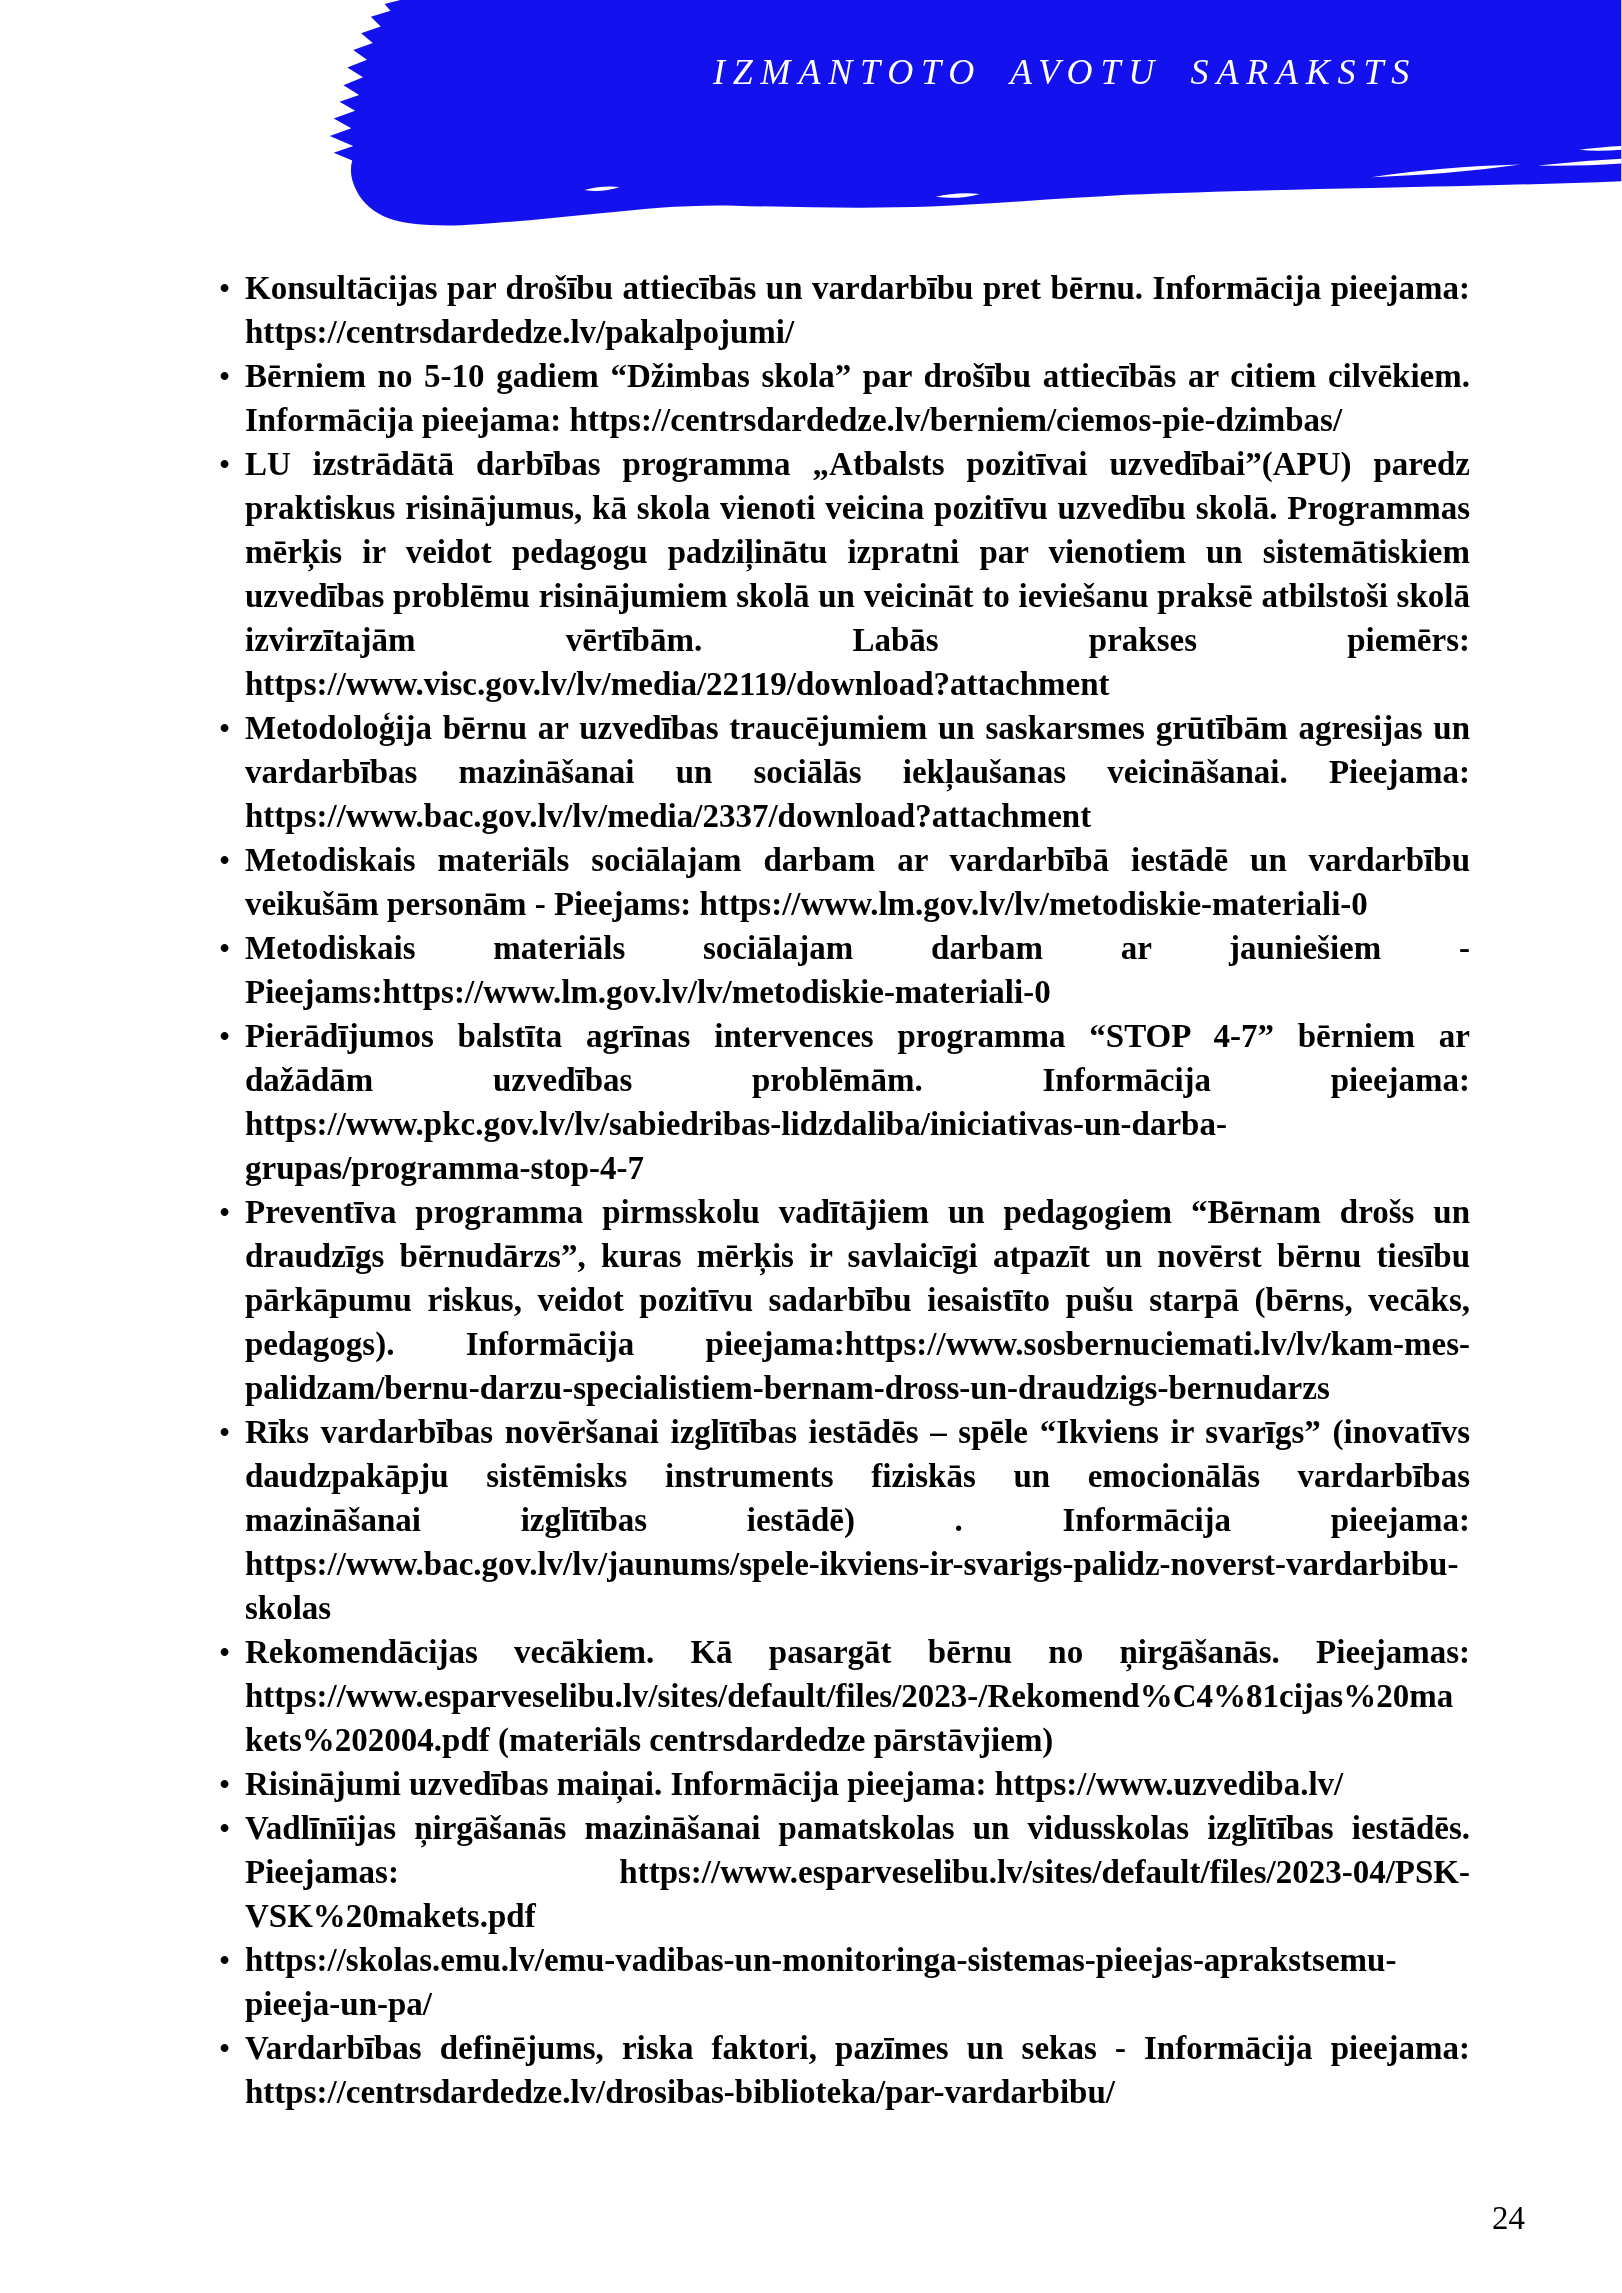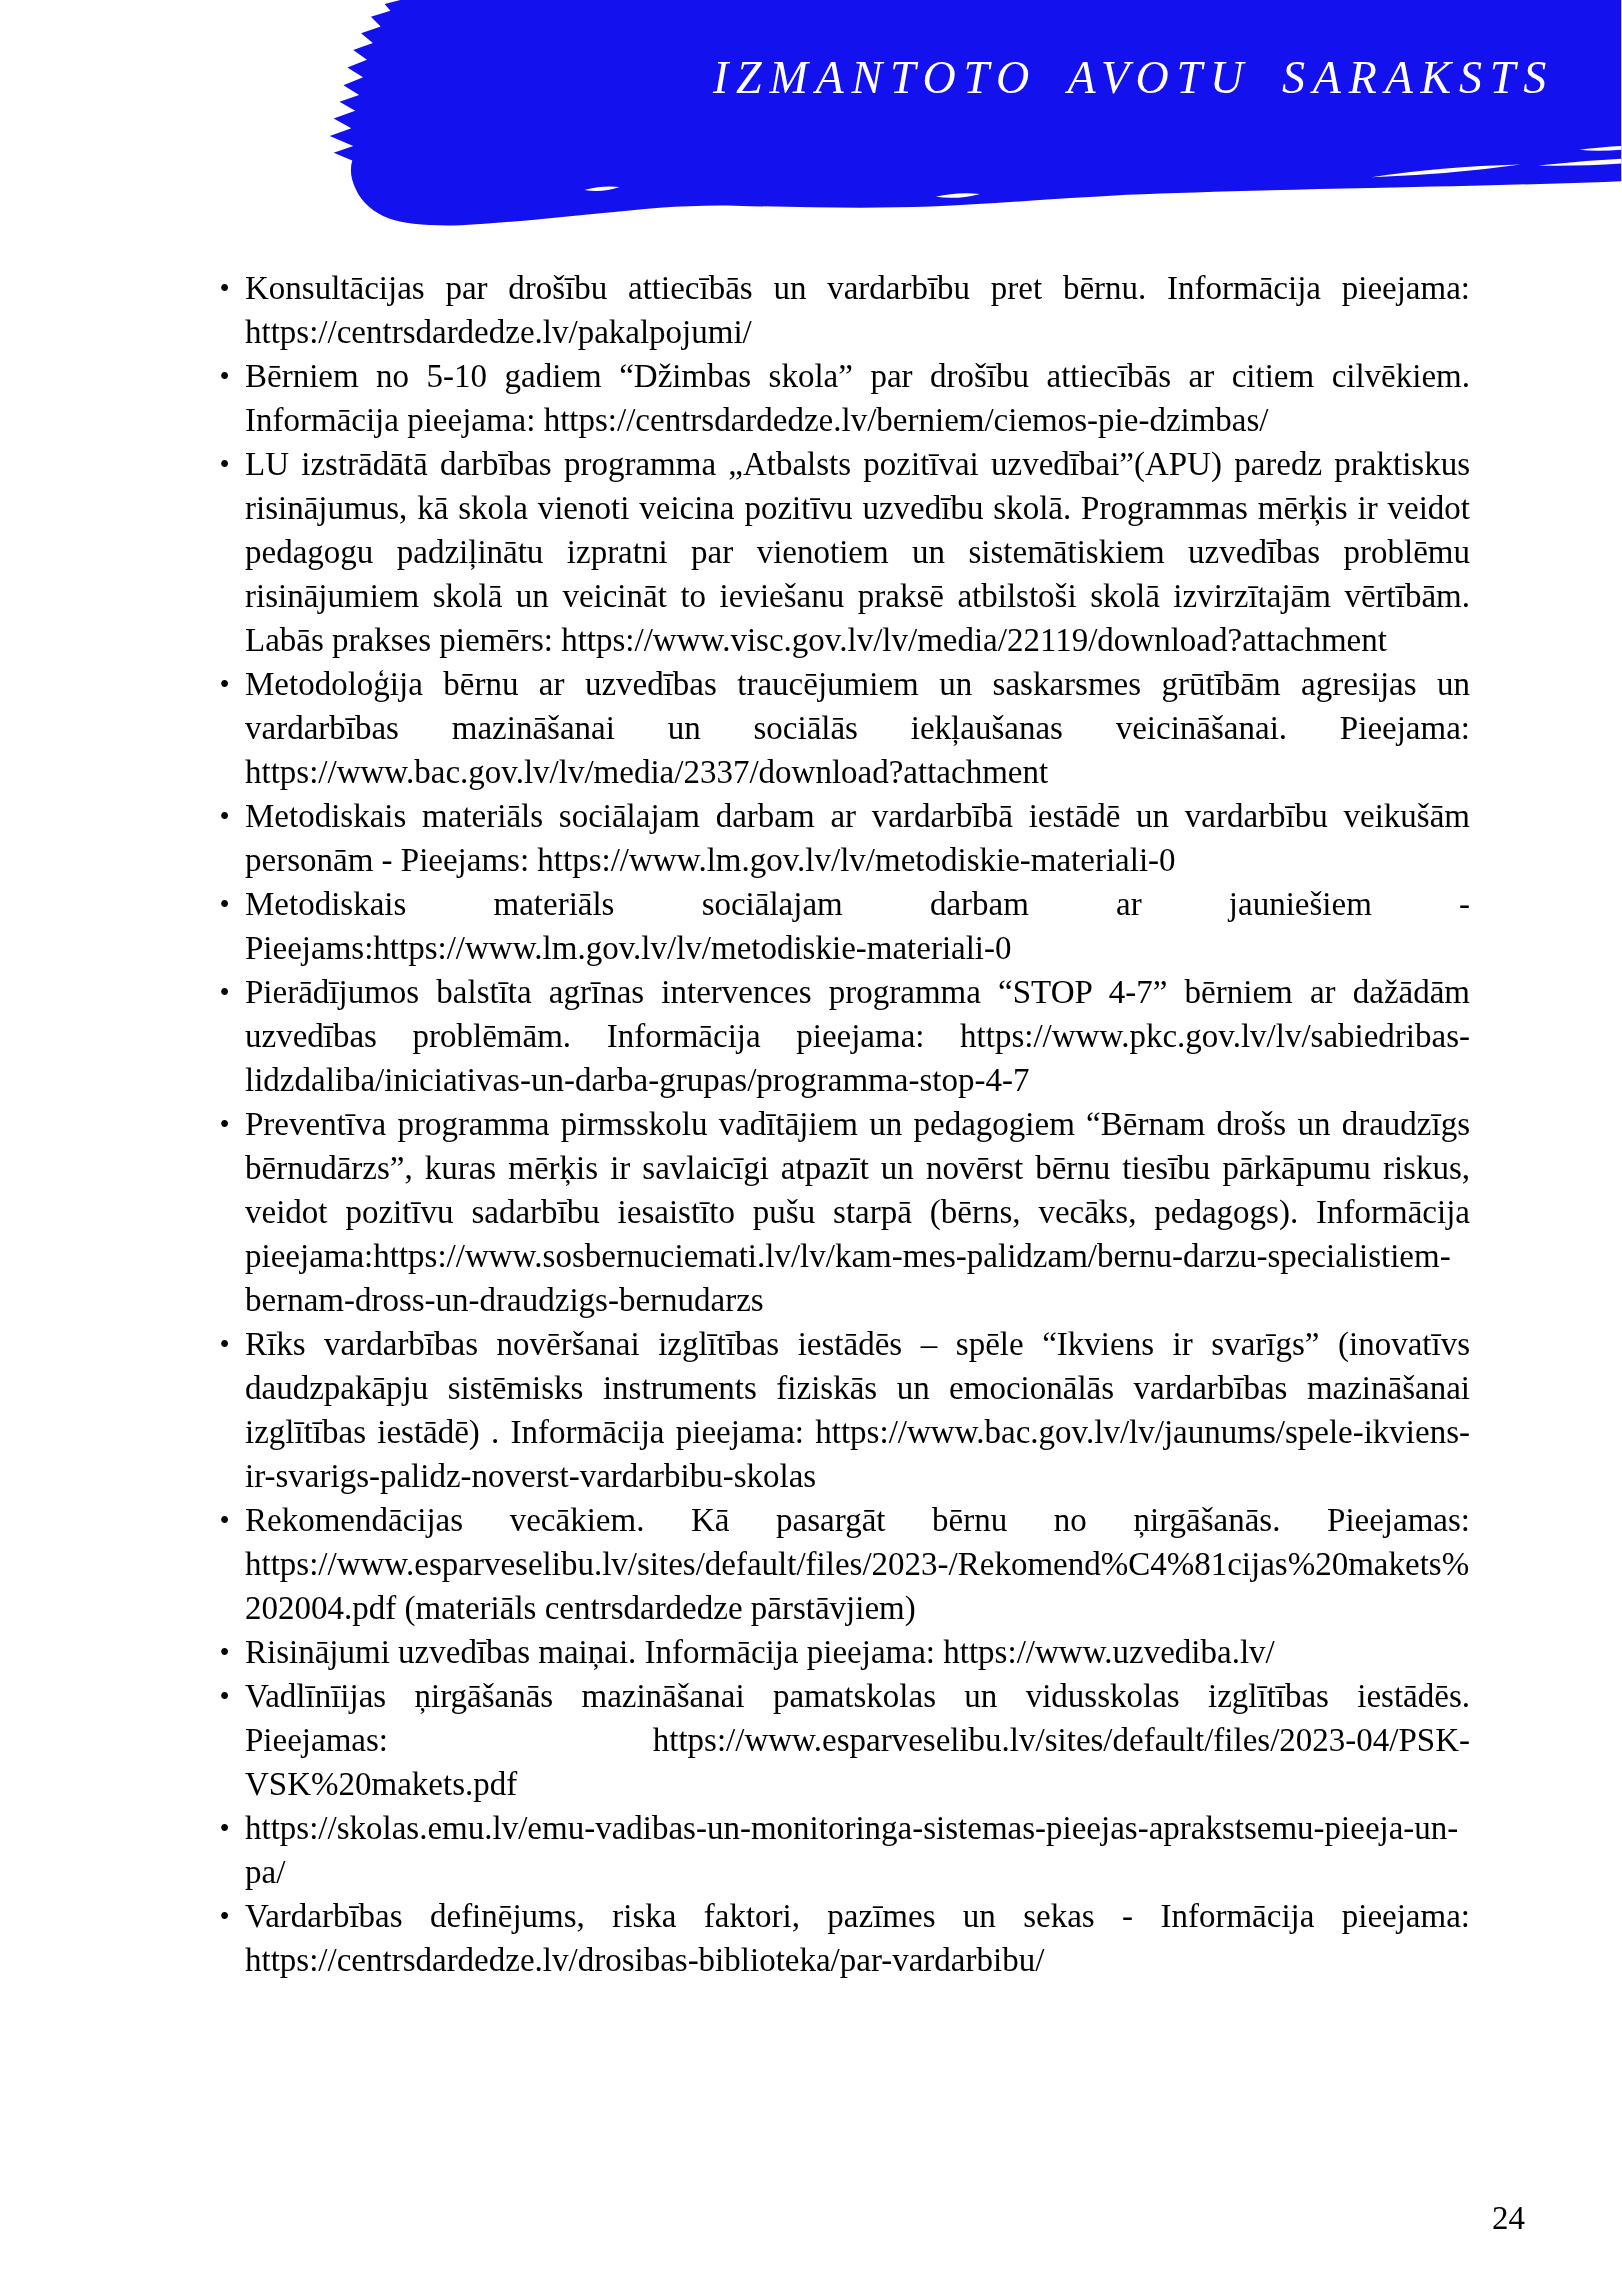--- a/index.html
+++ b/index.html
@@ -20,21 +20,21 @@
     position: absolute;
     left: 0;
     top: 0;
     width: 1622px;
     height: 235px;
   }
   .page-title {
     position: absolute;
     left: 713px;
     top: 51px;
-    font-size: 46px;
+    font-size: 36px;
     font-style: italic;
     letter-spacing: 7.8px;
     word-spacing: 11.8px;
     color: #ffffff;
     white-space: nowrap;
   }
   .sources-list {
     position: absolute;
     left: 245px;
     top: 266px;
@@ -42,20 +42,21 @@
     margin: 0;
     padding: 0;
     list-style: none;
     font-size: 33px;
     line-height: 44px;
     text-align: justify;
   }
   .source-item {
     position: relative;
     overflow-wrap: anywhere;
+    font-weight: bold;
   }
   .source-item::before {
     content: "\2022";
     position: absolute;
     left: -25.5px;
     top: 0;
     font-size: 29px;
   }
   .page-number {
     position: absolute;

